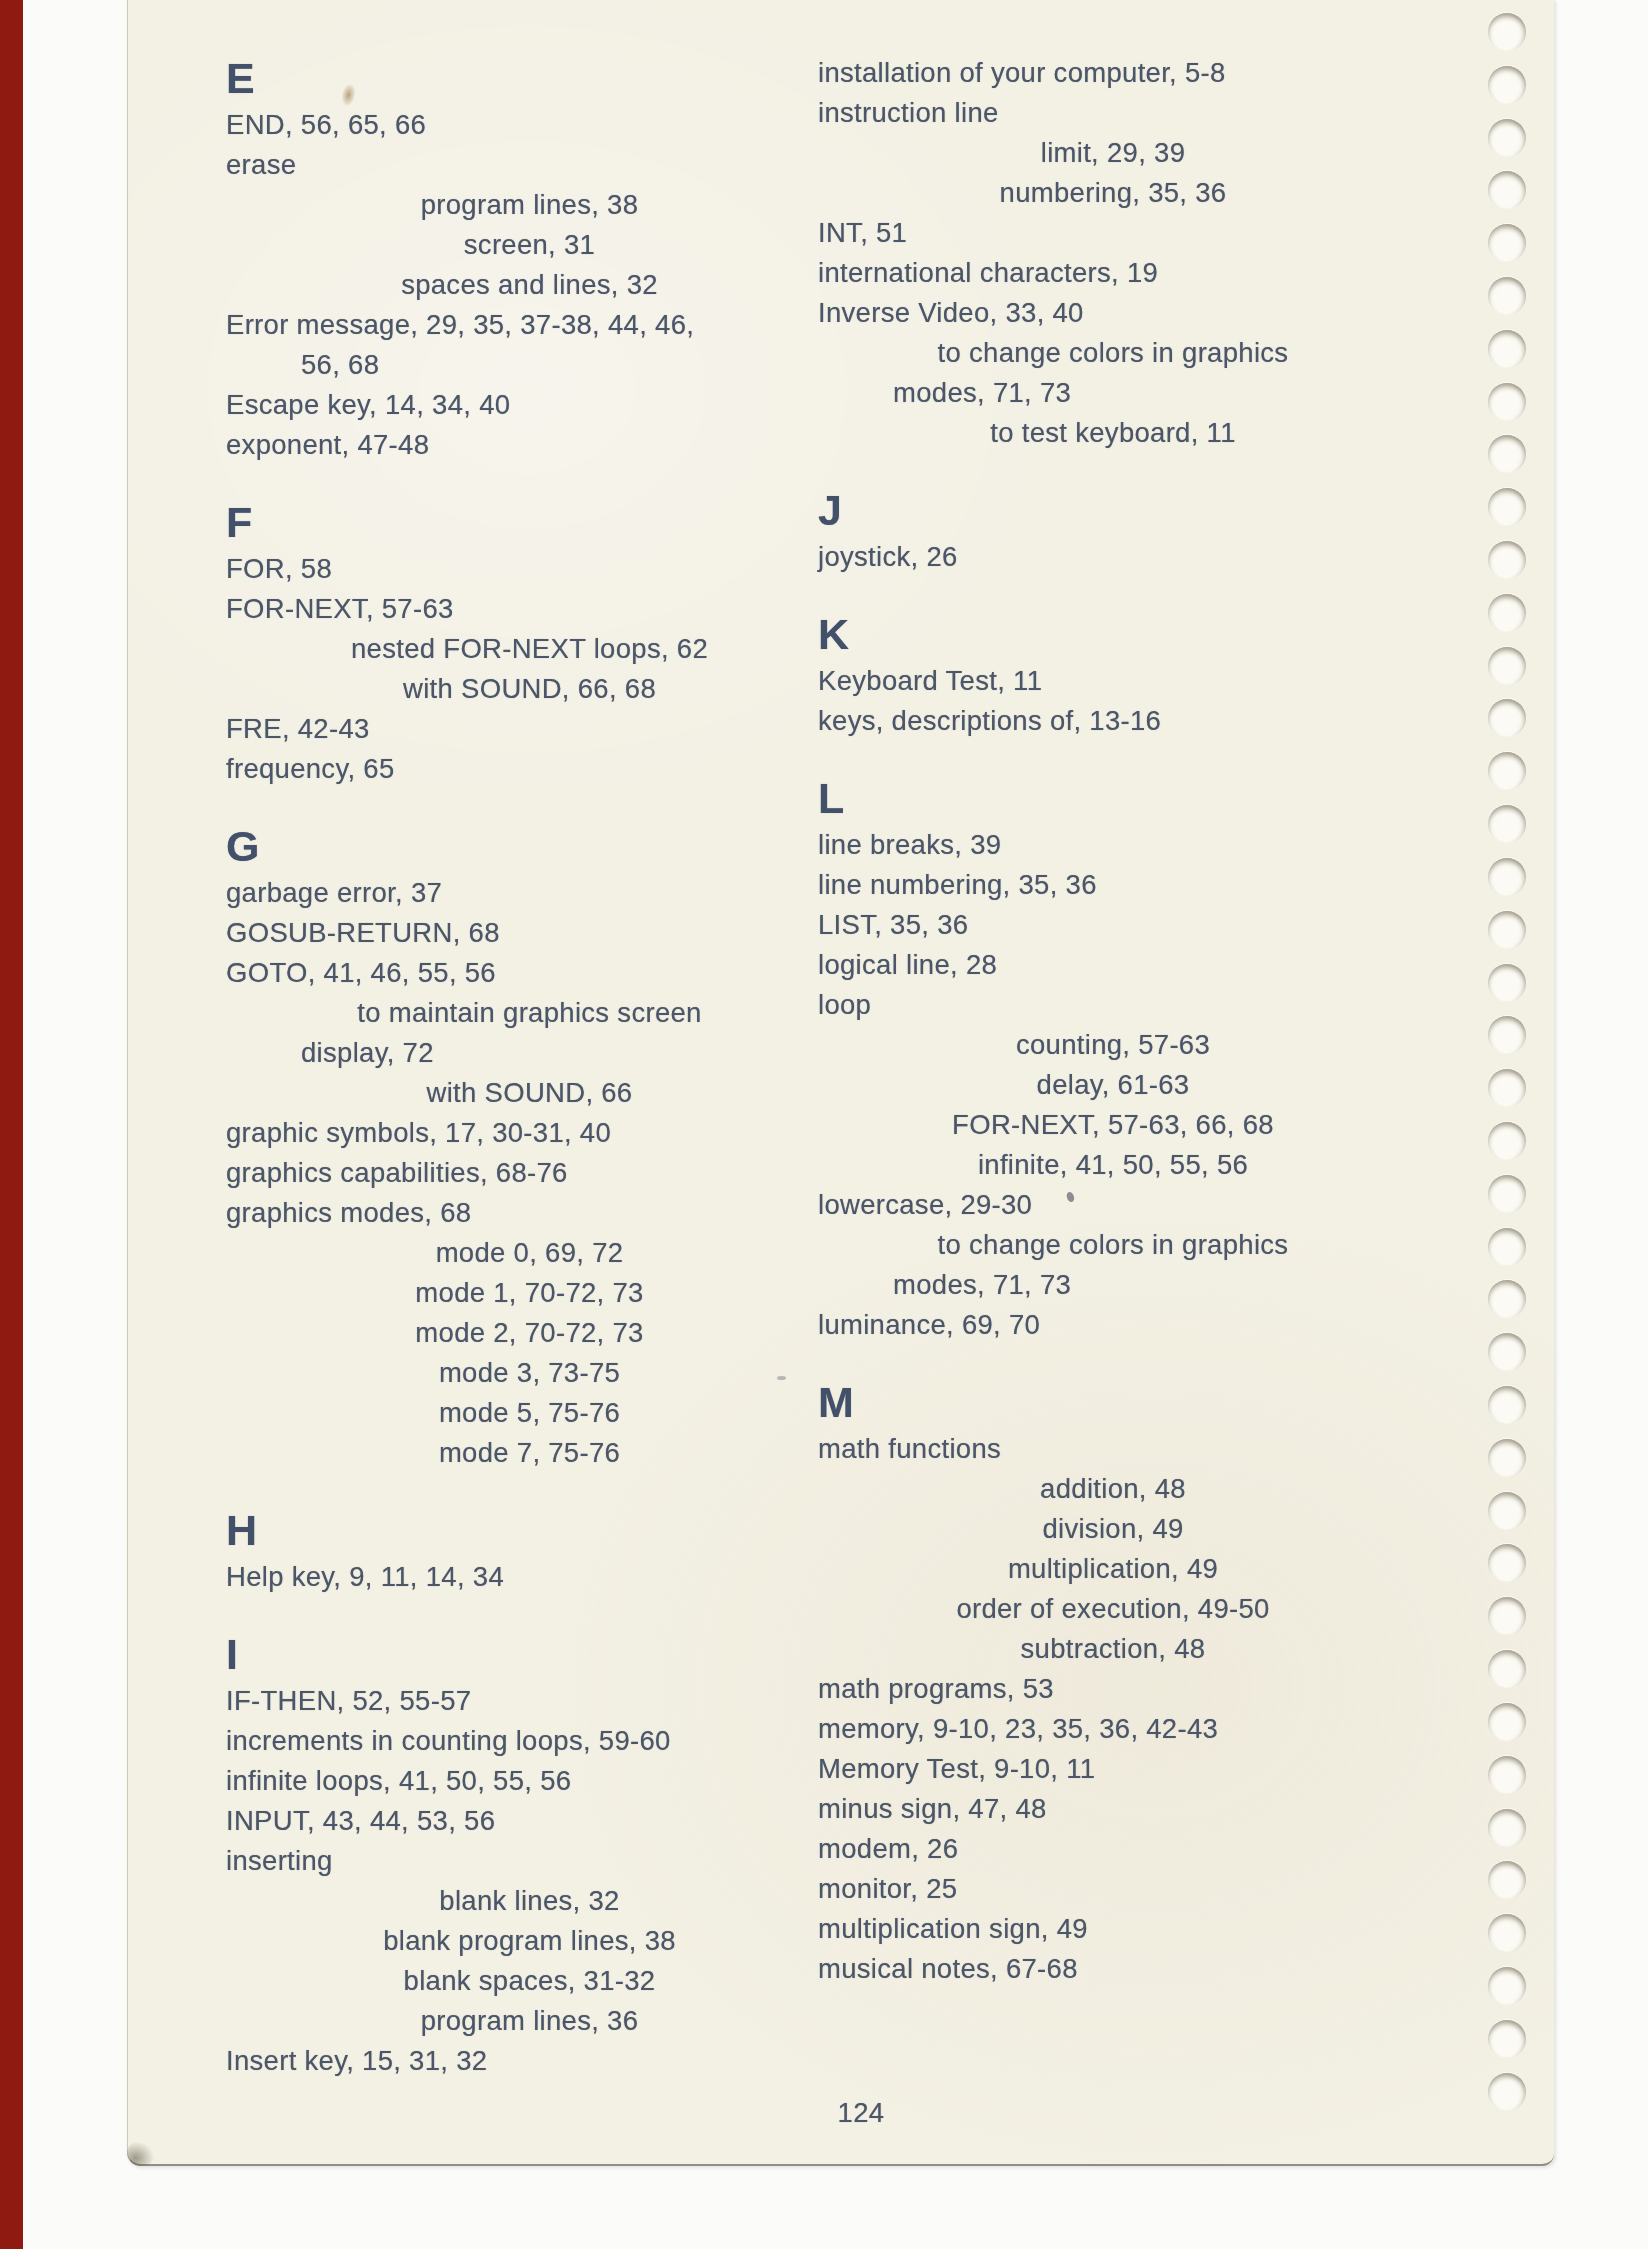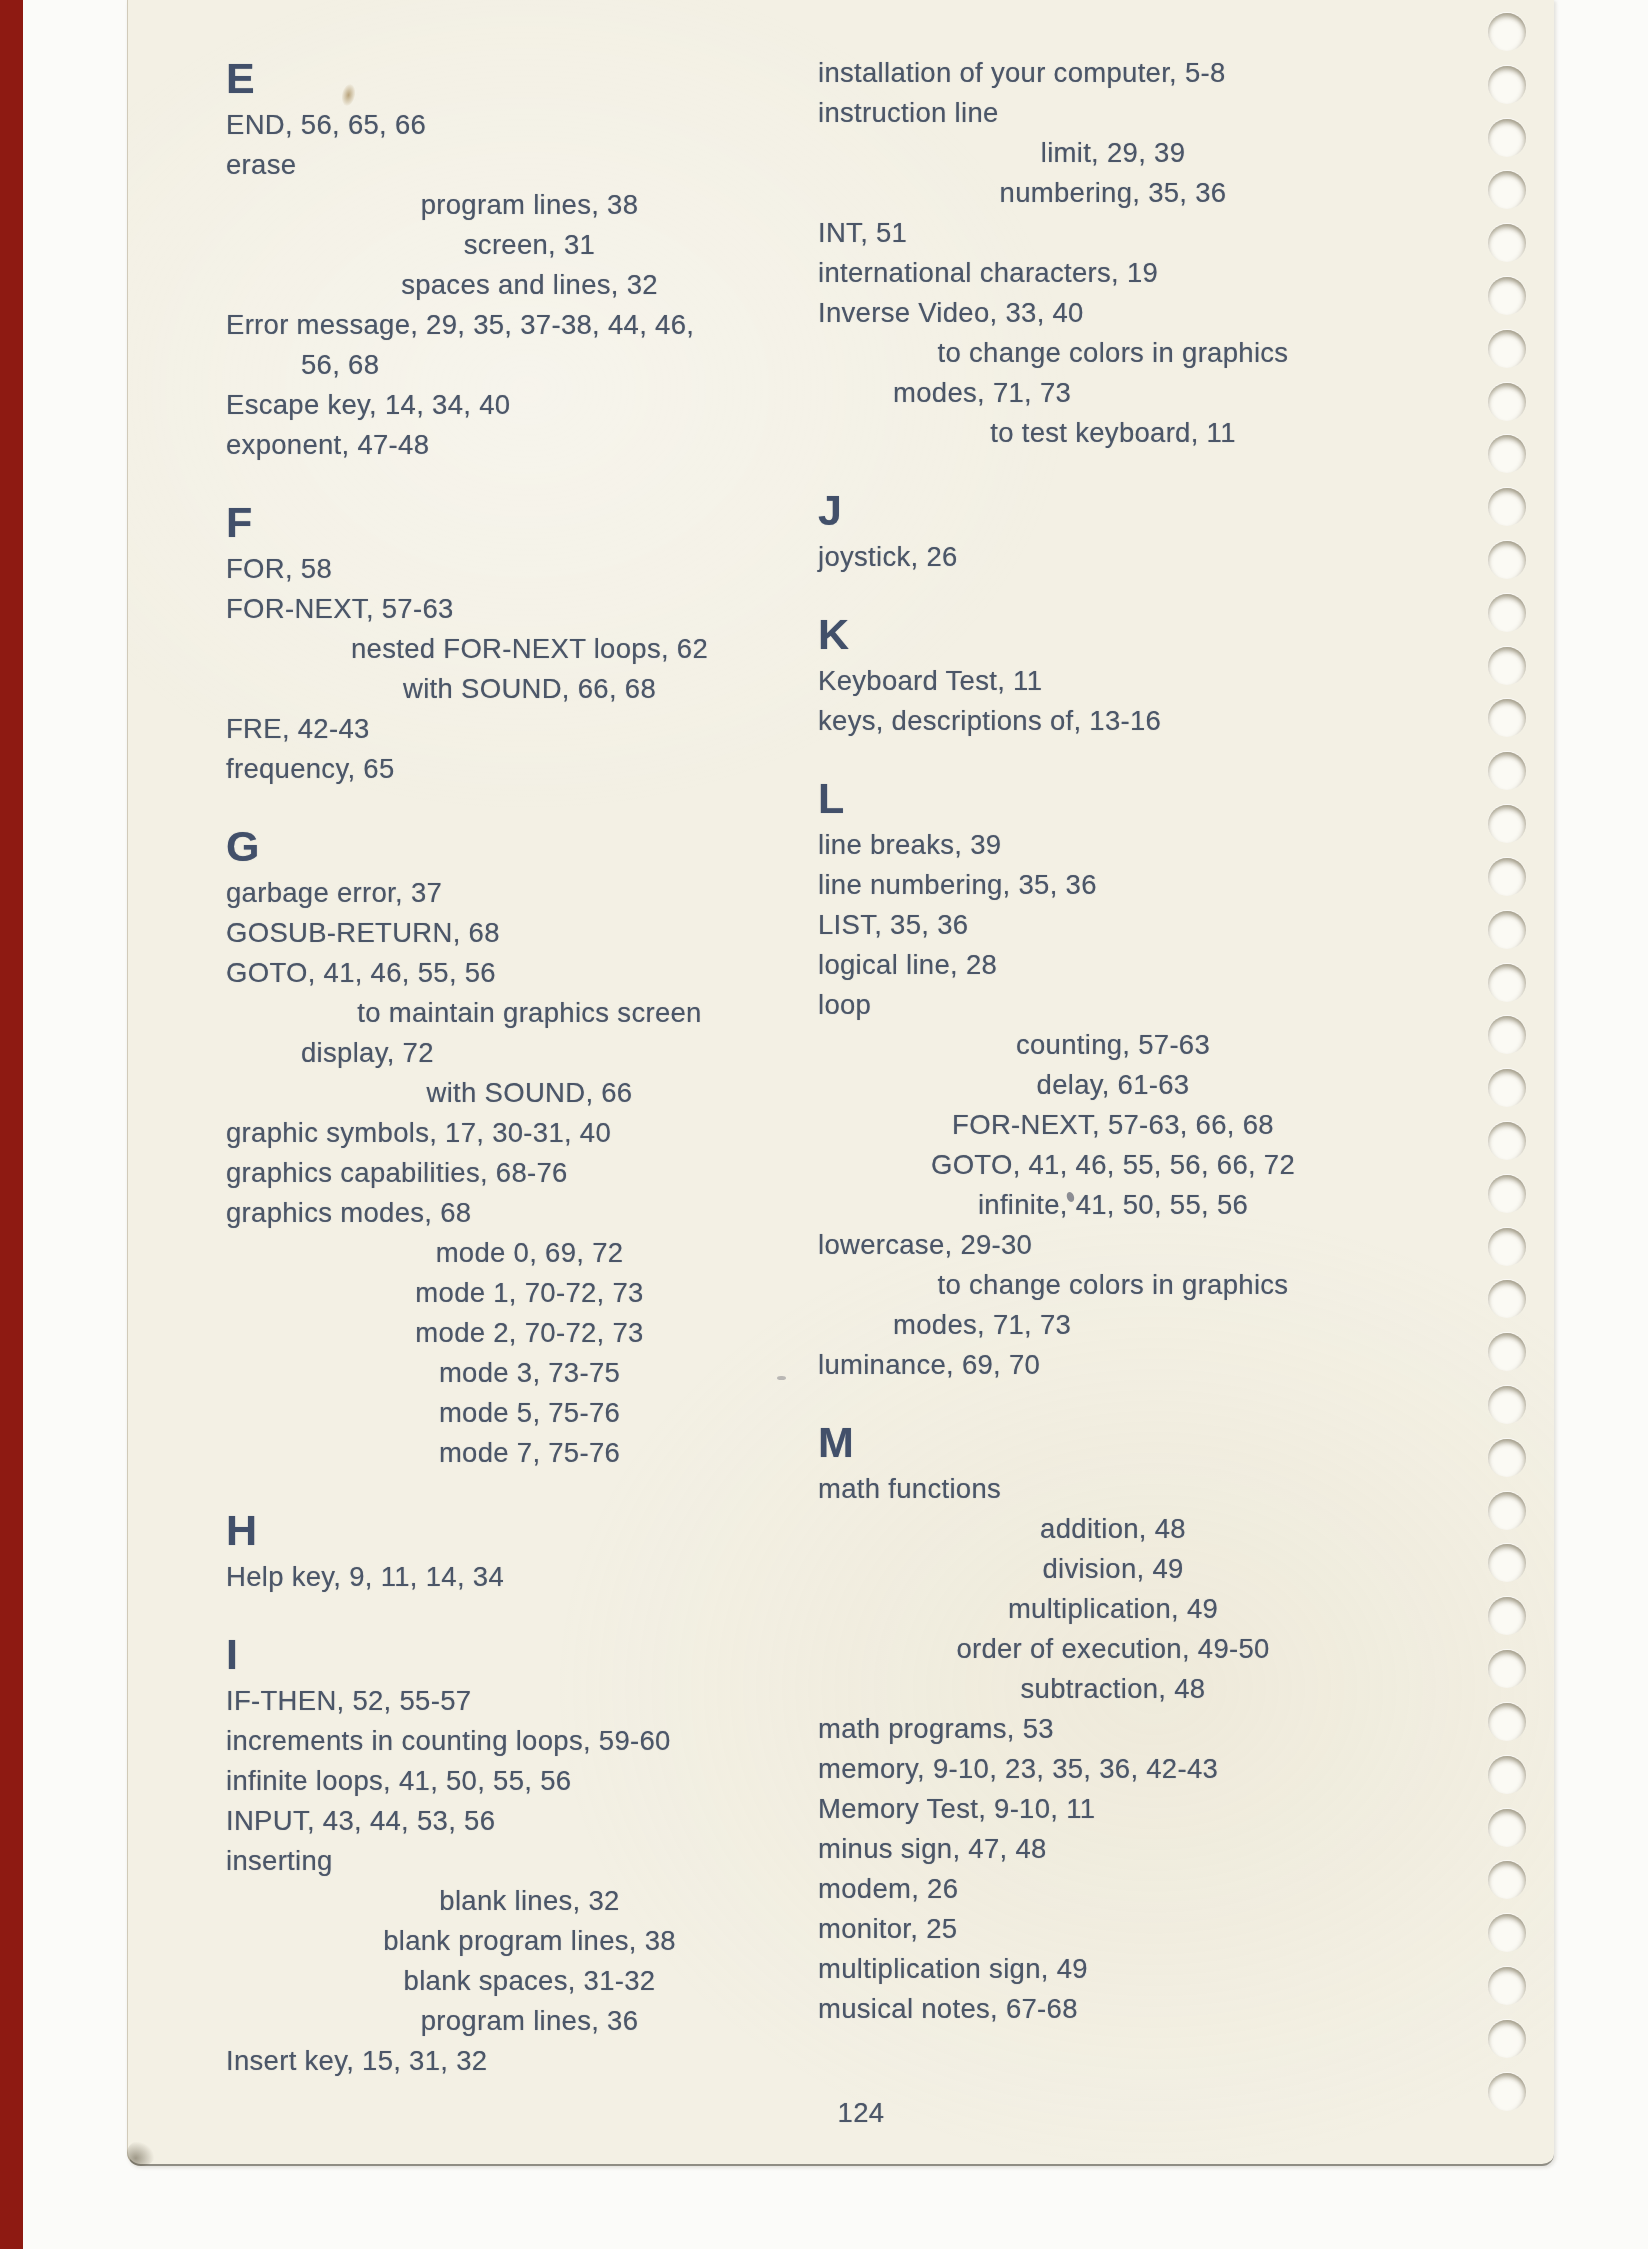--- a/index.html
+++ b/index.html
@@ -236,21 +236,20 @@
     <div class="section">
       <div class="letter-heading">L</div>
       <div class="entry i0">line breaks, 39</div>
       <div class="entry i0">line numbering, 35, 36</div>
       <div class="entry i0">LIST, 35, 36</div>
       <div class="entry i0">logical line, 28</div>
       <div class="entry i0">loop</div>
       <div class="entry i1">counting, 57-63</div>
       <div class="entry i1">delay, 61-63</div>
       <div class="entry i1">FOR-NEXT, 57-63, 66, 68</div>
-      <div class="entry i1">GOTO, 41, 46, 55, 56, 66, 72</div>
       <div class="entry i1">infinite, 41, 50, 55, 56</div>
       <div class="entry i0">lowercase, 29-30</div>
       <div class="entry i1">to change colors in graphics</div>
       <div class="entry i2">modes, 71, 73</div>
       <div class="entry i0">luminance, 69, 70</div>
     </div>
     <div class="section">
       <div class="letter-heading">M</div>
       <div class="entry i0">math functions</div>
       <div class="entry i1">addition, 48</div>

